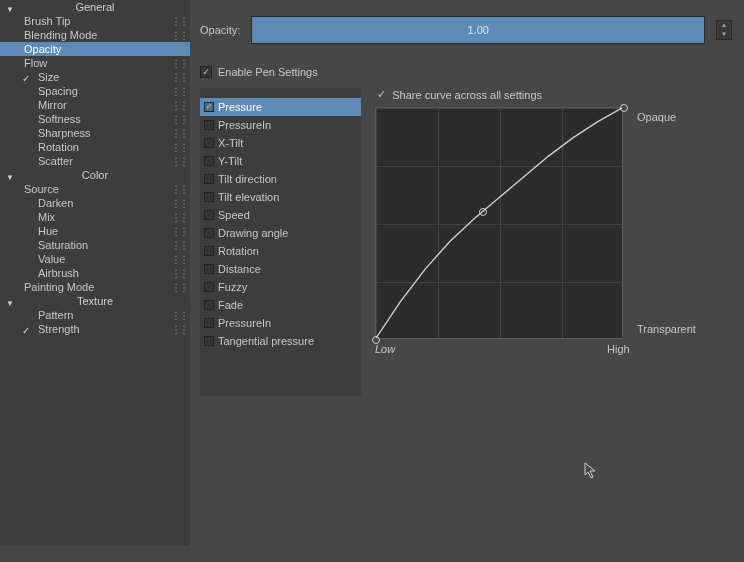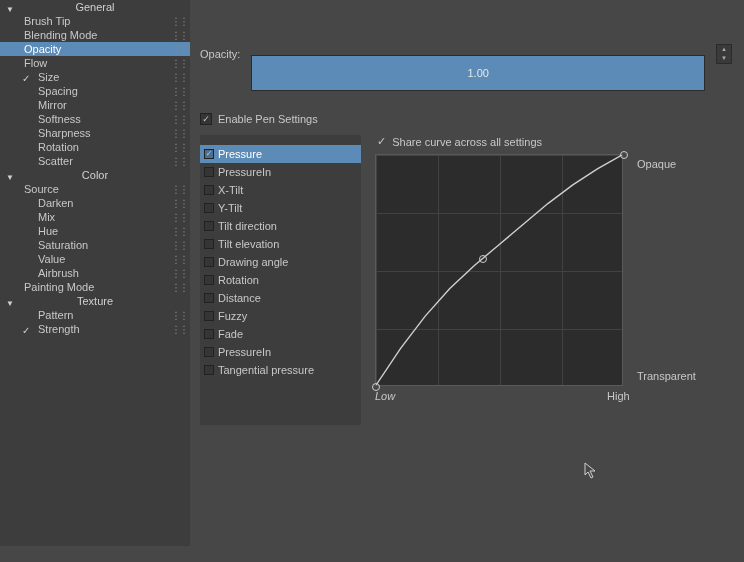--- a/index.html
+++ b/index.html
@@ -13,21 +13,21 @@
 .row { height:14px; line-height:14px; position:relative; padding-left:24px; font-size:11px; cursor:pointer; }
 .row.indent { padding-left:38px; }
 .row .chk { position:absolute; left:22px; top:2px; font-size:10px; color:#d0d0d0; }
 .row .dots { position:absolute; right:3px; top:1px; font-size:10px; color:#8a8a8a; letter-spacing:-2px; }
 .row.selected { background:#5b8bb6; color:#fff; }
 
 
 .main { flex:1; padding:16px 12px 0 10px; }
 .opacity-row { display:flex; align-items:center; gap:11px; margin-bottom:22px; }
 .opacity-row label { font-size:11px; }
-.slider-wrap { flex:1; height:36px; background:#5b8bb6; border:1px solid #2b2b2b; display:flex; align-items:center; justify-content:center; position:relative;margin-top:39px; }
+.slider-wrap { flex:1; height:28px; background:#5b8bb6; border:1px solid #2b2b2b; display:flex; align-items:center; justify-content:center; position:relative; }
 .slider-wrap .val { color:#e8e8e8; font-size:11px; }
 .spin { width:16px; height:20px; background:#3a3a3a; border:1px solid #2b2b2b; display:flex; flex-direction:column; }
 .spin .arr { flex:1; text-align:center; font-size:6px; color:#aaa; line-height:9px; }
 
 .cb-line { display:flex; align-items:center; gap:6px; font-size:11px; margin-bottom:10px; }
 .cb-line .box { width:12px; height:12px; border:1px solid #222; background:#353535; display:flex; align-items:center; justify-content:center; font-size:9px; color:#c8c8c8; }
 
 .lower { display:flex; gap:14px; }
 
 
@@ -108,20 +108,21 @@
     </div>
 
     <div class="lower">
       <div class="curve-panel" id="curvelist">
           <div class="crow sel"><span class="cchk">✓</span><span>Pressure</span></div>
           <div class="crow"><span class="cchk"></span><span>PressureIn</span></div>
           <div class="crow"><span class="cchk"></span><span>X-Tilt</span></div>
           <div class="crow"><span class="cchk"></span><span>Y-Tilt</span></div>
           <div class="crow"><span class="cchk"></span><span>Tilt direction</span></div>
           <div class="crow"><span class="cchk"></span><span>Tilt elevation</span></div>
+          <div class="crow"><span class="cchk"></span><span>Speed</span></div>
           <div class="crow"><span class="cchk"></span><span>Drawing angle</span></div>
           <div class="crow"><span class="cchk"></span><span>Rotation</span></div>
           <div class="crow"><span class="cchk"></span><span>Distance</span></div>
           <div class="crow"><span class="cchk"></span><span>Fuzzy</span></div>
           <div class="crow"><span class="cchk"></span><span>Fade</span></div>
           <div class="crow"><span class="cchk"></span><span>PressureIn</span></div>
           <div class="crow"><span class="cchk"></span><span>Tangential pressure</span></div>
         </div>
 
       <div class="curve-side">

